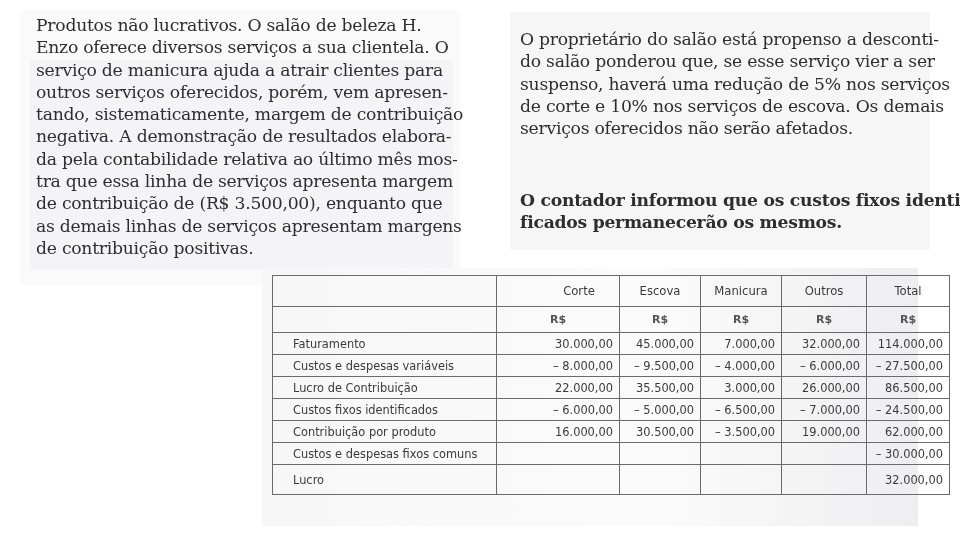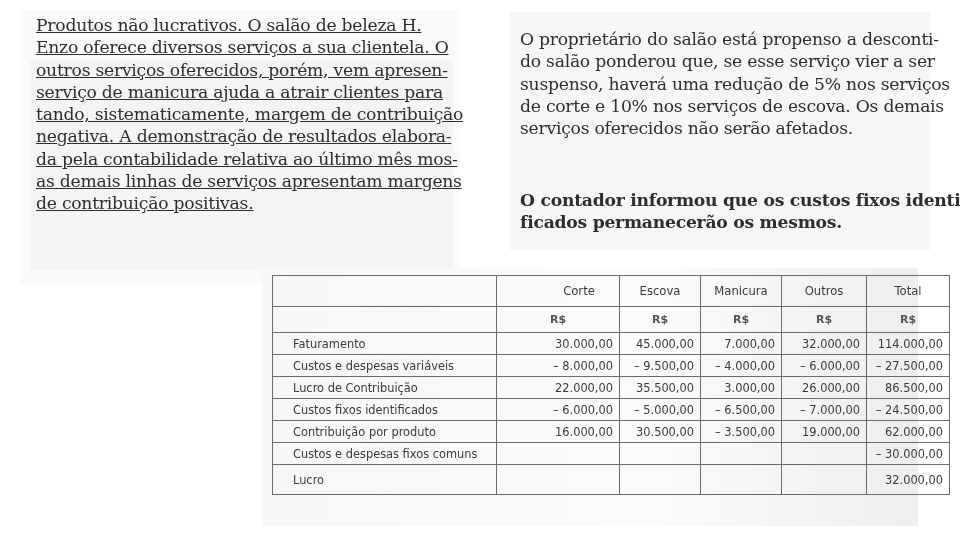--- a/index.html
+++ b/index.html
@@ -19,21 +19,21 @@
     }
     .scan-right {
       position: absolute; left: 510px; top: 12px; width: 420px; height: 238px;
       background: #f6f6f7;
     }
     .para {
       position: absolute; margin: 0;
       font-size: 17.2px; line-height: 22.3px; letter-spacing: -0.25px;
       color: #2e2e2e;
     }
-    .para-left { left: 36px; top: 14px; width: 430px; text-decoration: underline; }
+    .para-left { left: 36px; top: 14px; width: 430px; }
     .para-right { left: 520px; top: 28px; width: 410px; }
     .para-right-2 { left: 520px; top: 189px; width: 410px; font-weight: bold; }
     .para .line { display: block; white-space: nowrap; }
 
     .table-scan {
       position: absolute; left: 262px; top: 268px; width: 656px; height: 258px;
       background: linear-gradient(to right, #f7f7f7 0%, #fbfbfb 60%, #eeeef0 100%);
     }
     table.result {
       position: absolute; left: 272px; top: 275px;
@@ -59,25 +59,27 @@
 </head>
 <body>
 
 <div class="scan-left"></div>
 <div class="scan-left-shade"></div>
 <div class="scan-right"></div>
 
 <p class="para para-left">
   <span class="line">Produtos não lucrativos. O salão de beleza H.</span>
   <span class="line">Enzo oferece diversos serviços a sua clientela. O</span>
+  <span class="line">serviço de manicura ajuda a atrair clientes para</span>
   <span class="line">outros serviços oferecidos, porém, vem apresen-</span>
-  <span class="line">serviço de manicura ajuda a atrair clientes para</span>
   <span class="line">tando, sistematicamente, margem de contribuição</span>
   <span class="line">negativa. A demonstração de resultados elabora-</span>
   <span class="line">da pela contabilidade relativa ao último mês mos-</span>
+  <span class="line">tra que essa linha de serviços apresenta margem</span>
+  <span class="line">de contribuição de (R$ 3.500,00), enquanto que</span>
   <span class="line">as demais linhas de serviços apresentam margens</span>
   <span class="line">de contribuição positivas.</span>
 </p>
 
 <p class="para para-right">
   <span class="line">O proprietário do salão está propenso a desconti-</span>
   <span class="line">do salão ponderou que, se esse serviço vier a ser</span>
   <span class="line">suspenso, haverá uma redução de 5% nos serviços</span>
   <span class="line">de corte e 10% nos serviços de escova. Os demais</span>
   <span class="line">serviços oferecidos não serão afetados.</span>

